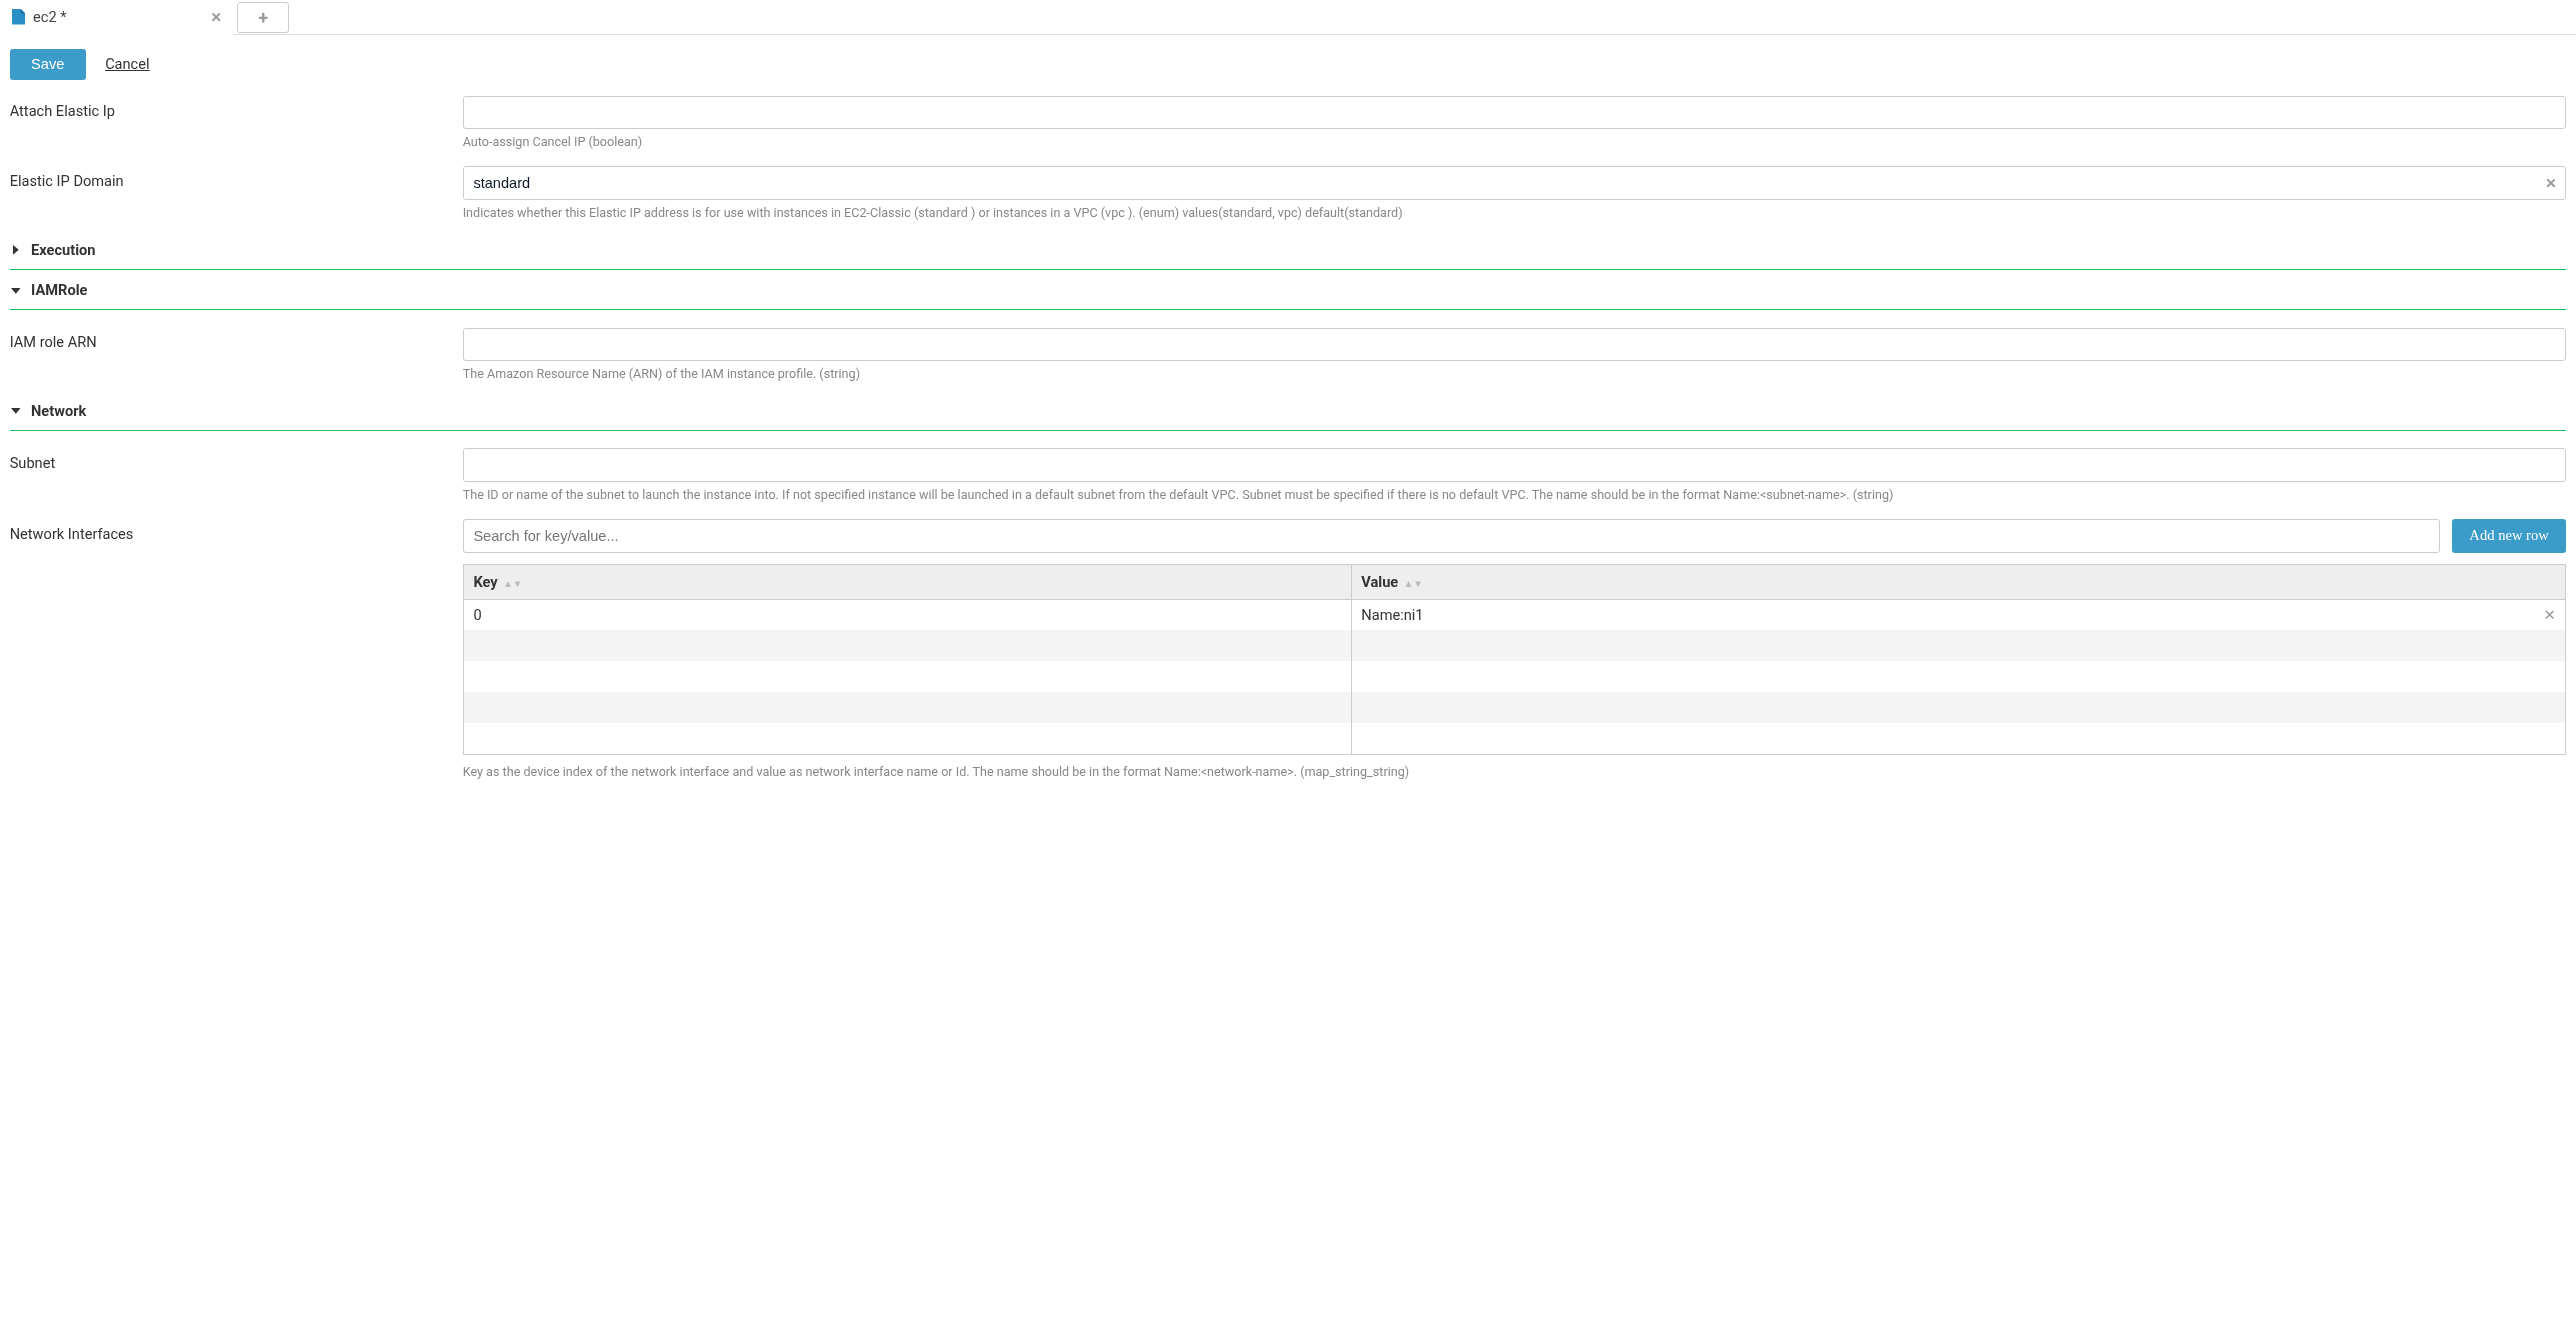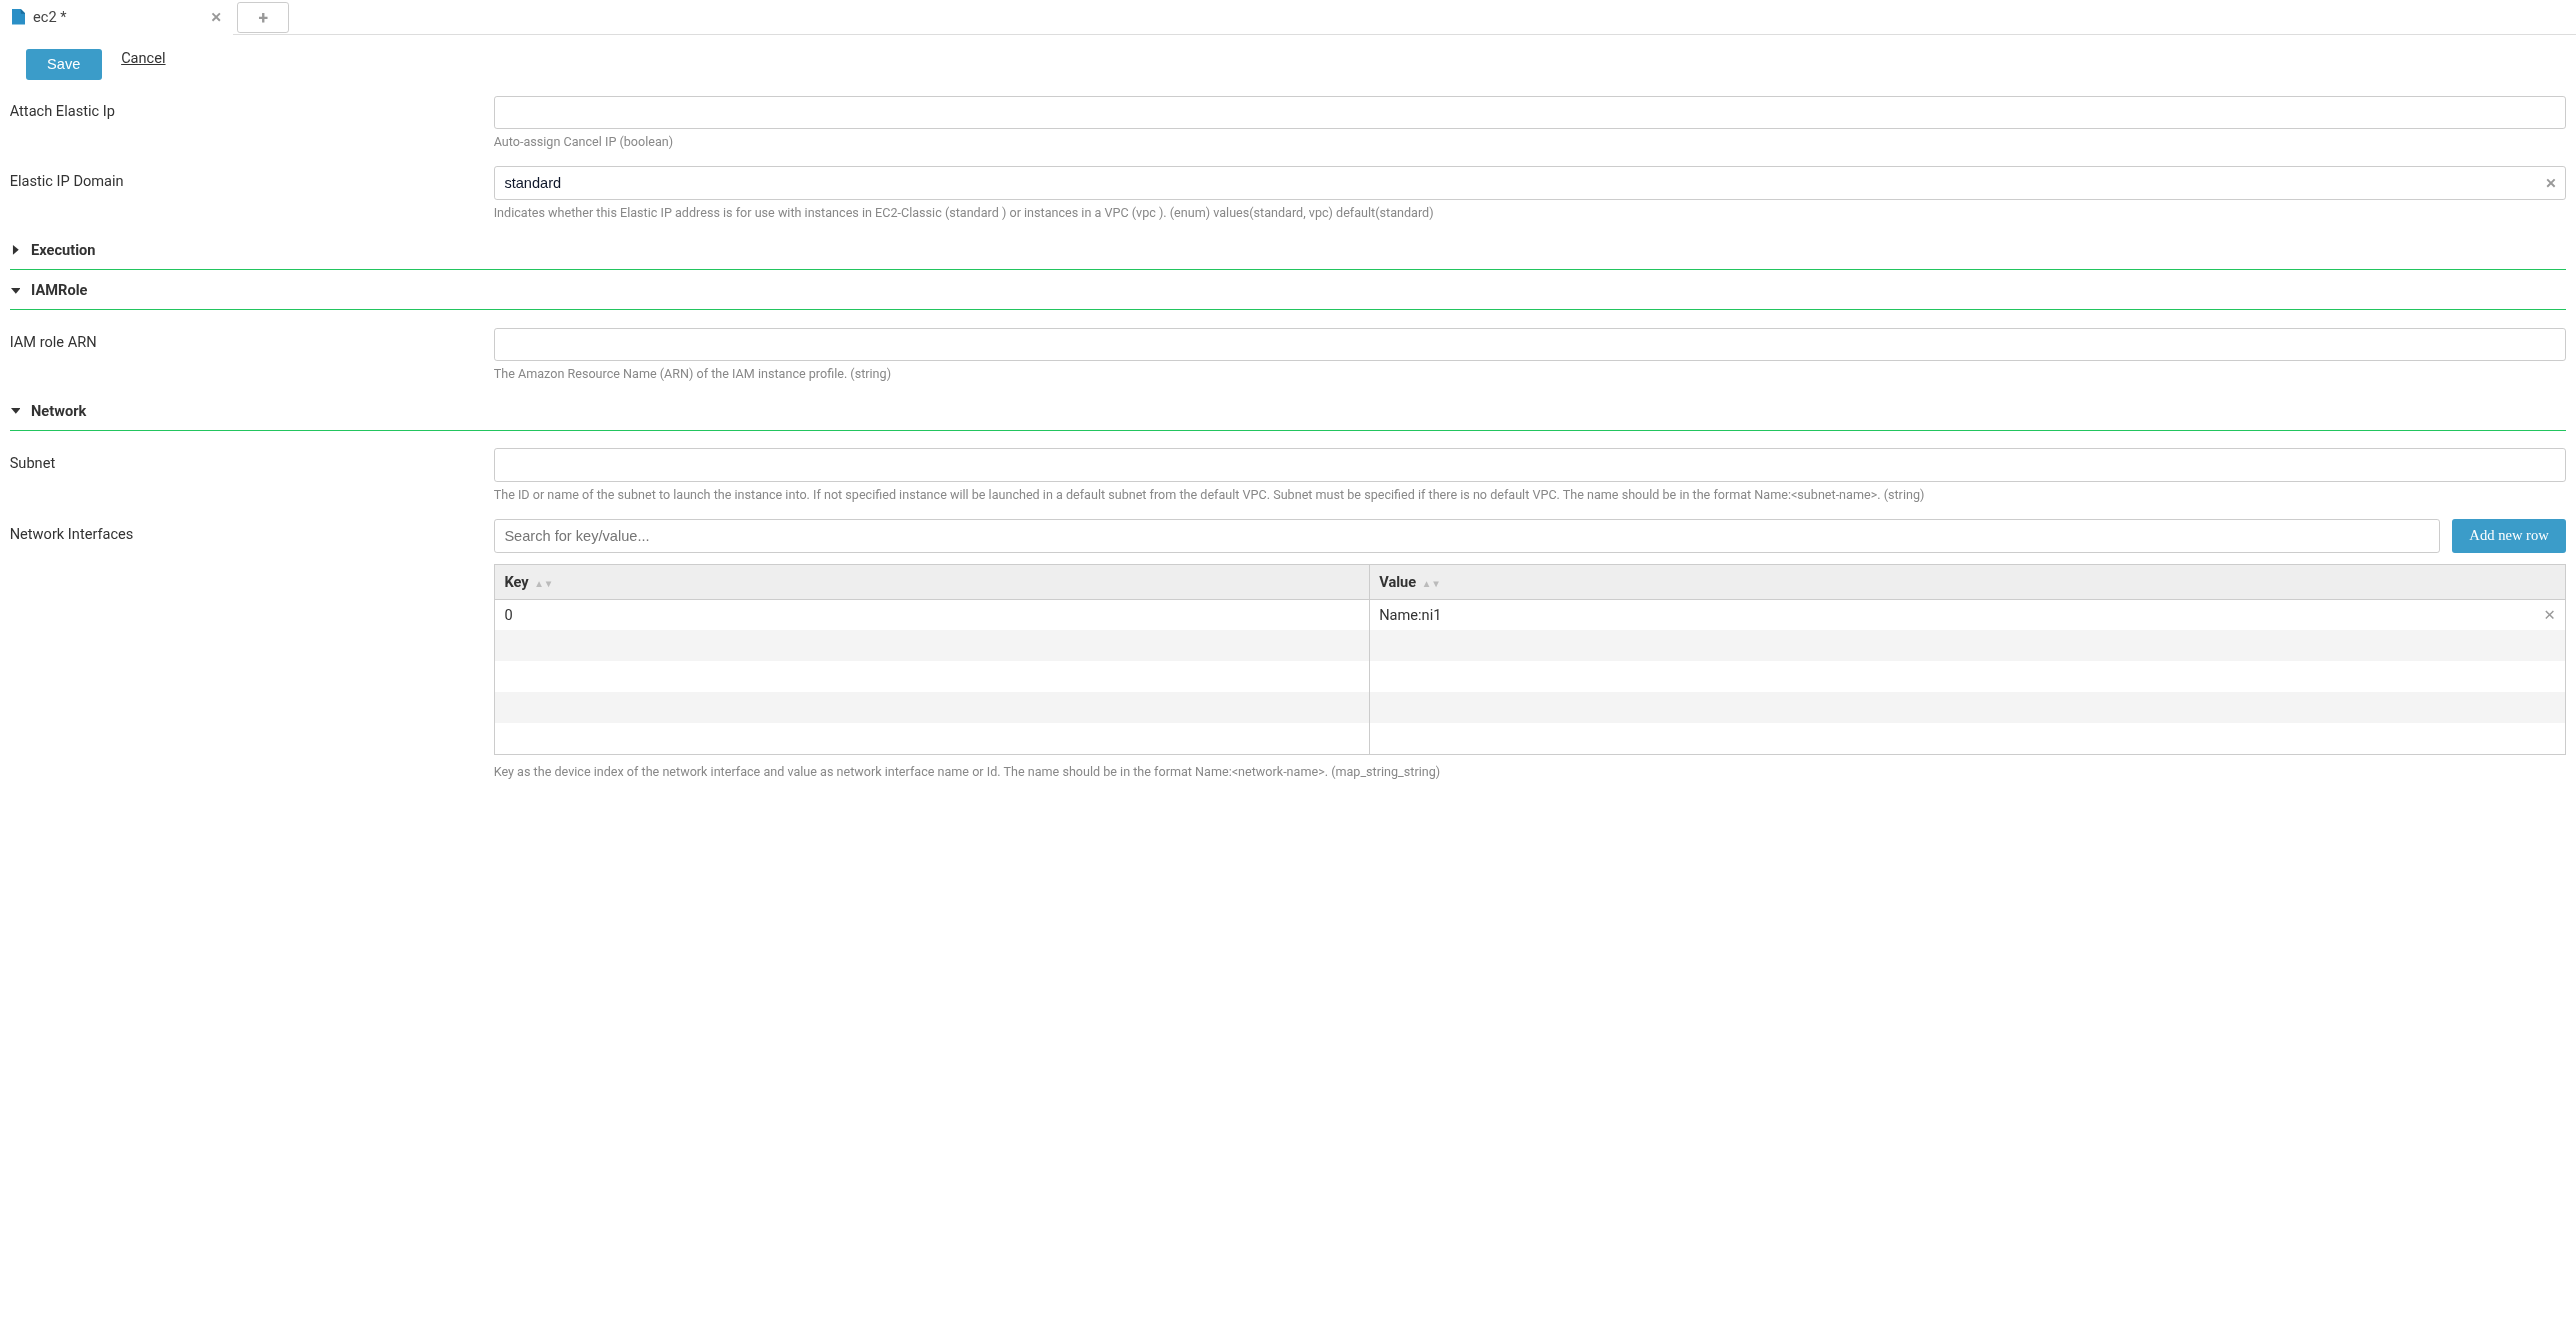--- a/index.html
+++ b/index.html
@@ -49,23 +49,23 @@
       align-items: center;
       justify-content: center;
       margin-left: 3.9px;
       margin-top: 1.9px;
       cursor: pointer;
       border-radius: 2.9px;
     }
     .tab-add span { color: #999; font-size: 17.5px; font-weight: bold; }
     .action-bar {
       display: flex;
+      align-items: center;
       gap: 19.4px;
       padding: 13.6px 9.7px 7.8px 9.7px;
-      margin-left: 16px;
     }
     .btn-primary {
       background: #3b9cc9;
       color: #fff;
       border: none;
       padding: 7.8px 21.4px;
       border-radius: 2.9px;
       font-size: 14.6px;
       cursor: pointer;
     }
@@ -73,21 +73,21 @@
       color: #333;
       text-decoration: underline;
       cursor: pointer;
       font-size: 14.6px;
     }
     .form-section { padding: 0 9.7px; }
     .form-row {
       display: flex;
       align-items: flex-start;
       padding: 7.8px 0;
-      gap: 37px;
+      gap: 6px;
     }
     .form-label {
       width: 447px;
       flex-shrink: 0;
       font-size: 14.6px;
       color: #333;
       padding-top: 5.8px;
     }
     .form-field {
       flex: 1;

